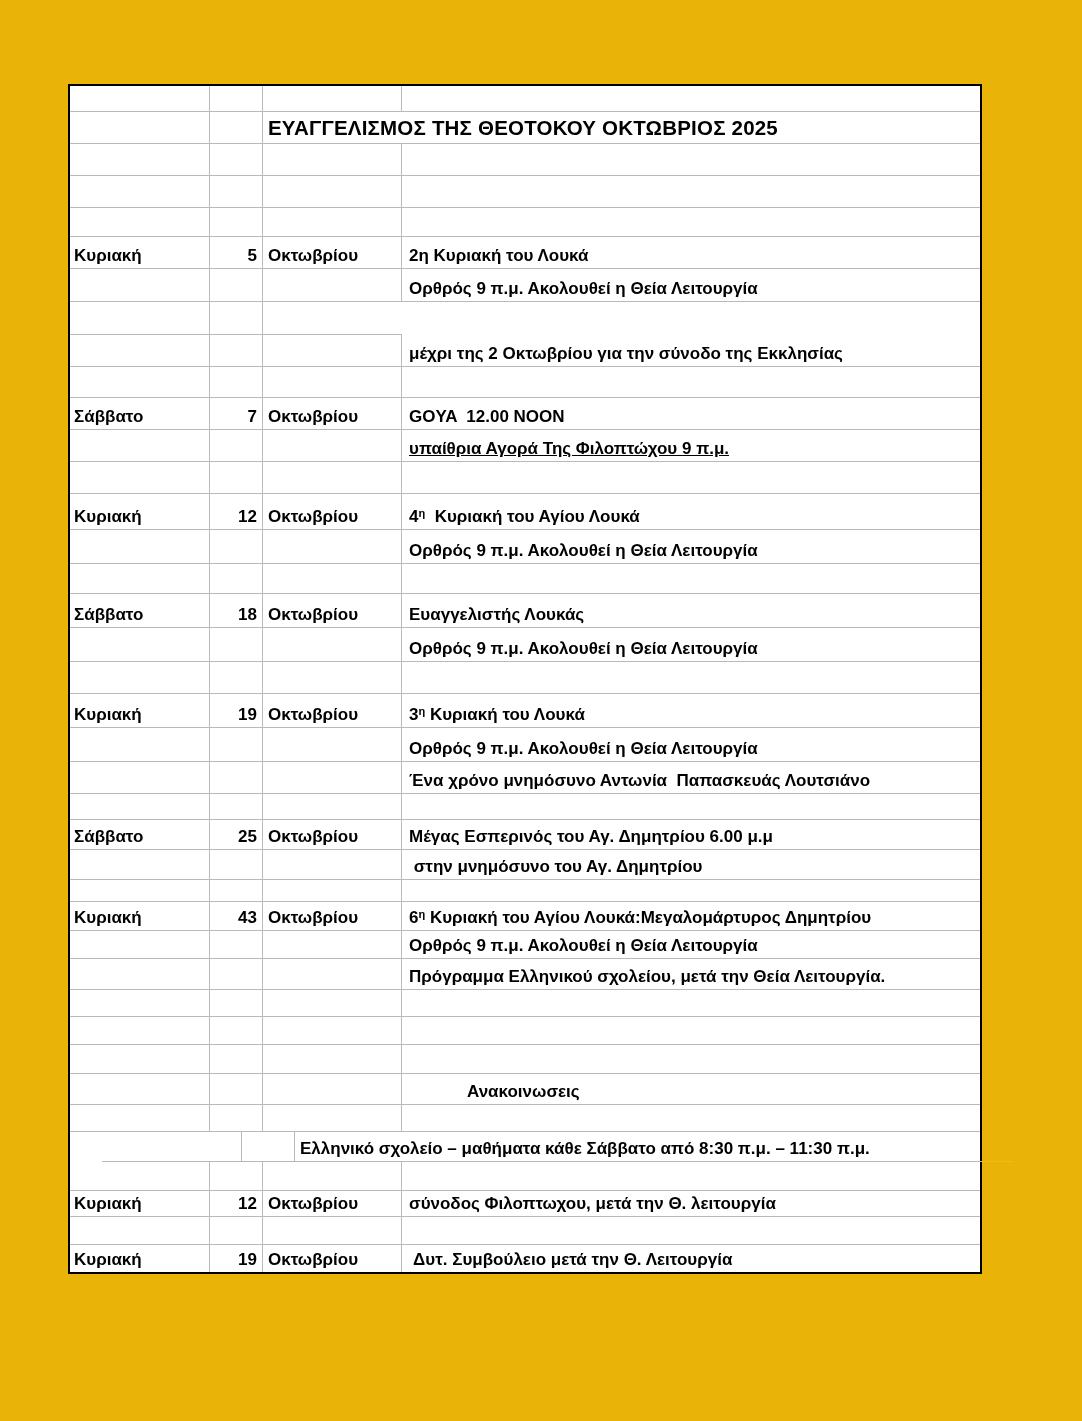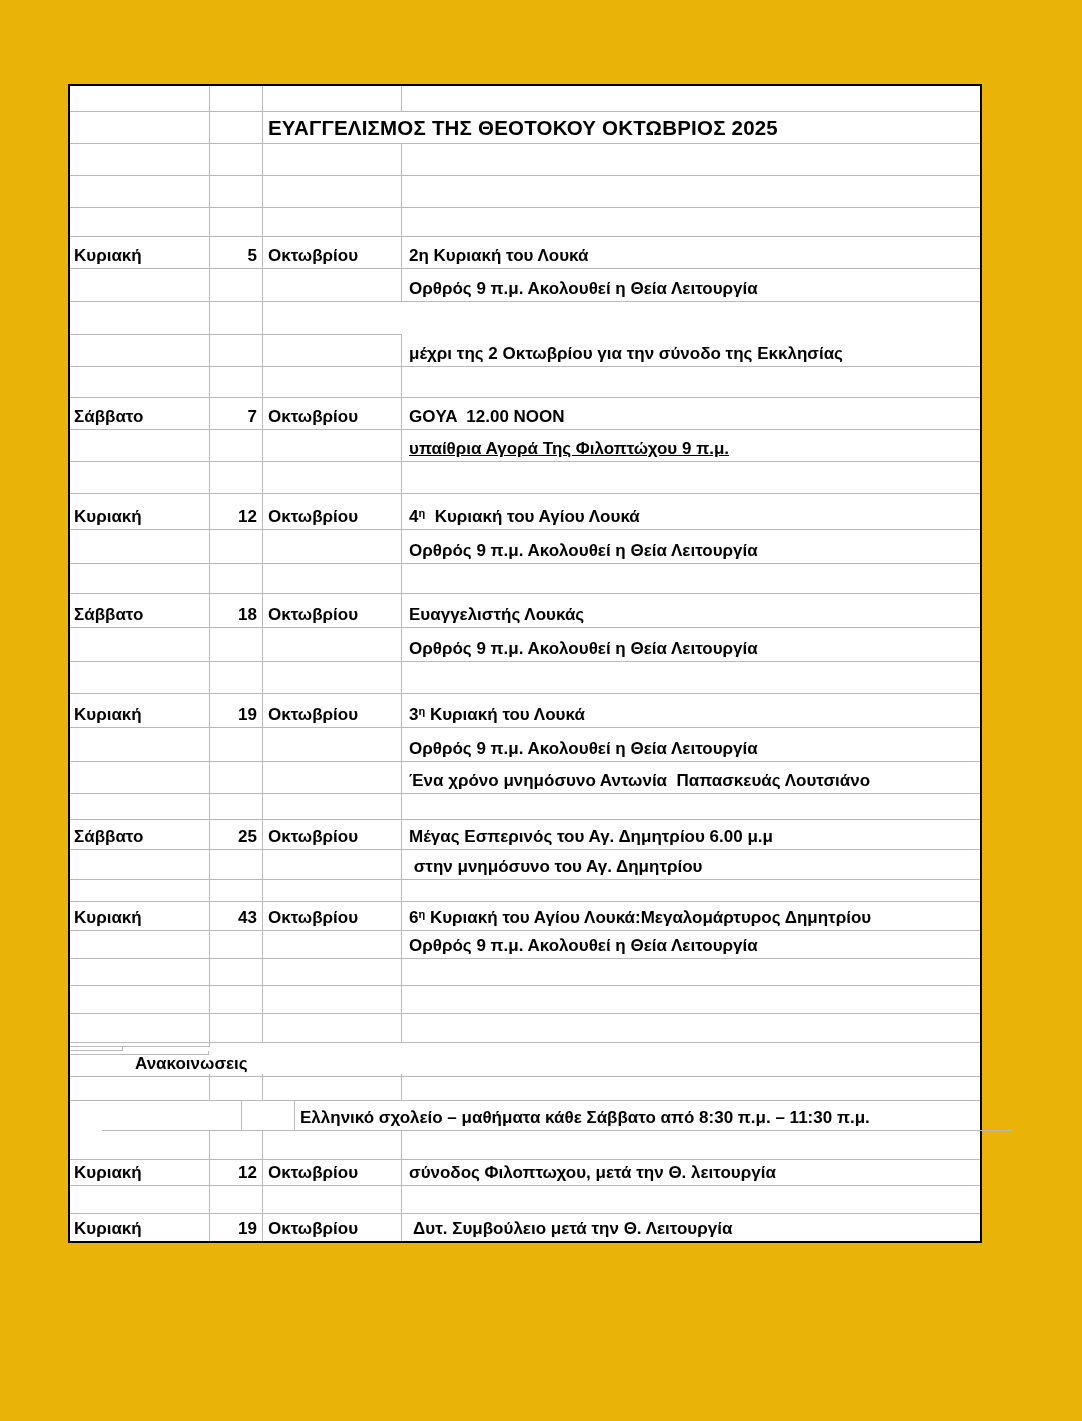--- a/index.html
+++ b/index.html
@@ -216,39 +216,45 @@
     <div class="cell c-date"><span class="txt">43</span></div>
     <div class="cell c-month"><span class="txt">Οκτωβρίου</span></div>
     <div class="cell c-desc"><span class="txt">6</span><span class="sup">η</span><span class="txt"> Κυριακή του Αγίου Λουκά:Μεγαλομάρτυρος Δημητρίου</span><span class="txt"></span></div>
   </div>
       <div class="row" style="height: 28px;">
     <div class="cell c-day"><span class="txt"></span></div>
     <div class="cell c-date"><span class="txt"></span></div>
     <div class="cell c-month"><span class="txt"></span></div>
     <div class="cell c-desc"><span class="txt"></span><span class="sup"></span><span class="txt"></span><span class="txt">Ορθρός 9 π.μ. Ακολουθεί η Θεία Λειτουργία</span></div>
   </div>
+      <div class="row" style="height: 31px;">
+    <div class="cell c-day"><span class="txt"></span></div>
+    <div class="cell c-date"><span class="txt"></span></div>
+    <div class="cell c-month"><span class="txt"></span></div>
+    <div class="cell c-desc"><span class="txt"></span><span class="sup"></span><span class="txt"></span><span class="txt">Πρόγραμμα Ελληνικού σχολείου, μετά την Θεία Λειτουργία.</span></div>
+  </div>
       <div class="row" style="height: 27px;">
     <div class="cell c-day"></div>
     <div class="cell c-date"></div>
     <div class="cell c-month"></div>
     <div class="cell c-desc"></div>
   </div>
       <div class="row" style="height: 28px;">
     <div class="cell c-day"></div>
     <div class="cell c-date"></div>
     <div class="cell c-month"></div>
     <div class="cell c-desc"></div>
   </div>
       <div class="row" style="height: 29px;">
     <div class="cell c-day"></div>
     <div class="cell c-date"></div>
     <div class="cell c-month"></div>
     <div class="cell c-desc"></div>
   </div>
-      <div class="row indent" style="height: 31px; flex-direction: column;">
+      <div class="row indent" style="height: 31px;">
     <div class="cell c-day"><span class="txt"></span></div>
     <div class="cell c-date"><span class="txt"></span></div>
     <div class="cell c-month"><span class="txt"></span></div>
     <div class="cell c-desc"><span class="txt"></span><span class="sup"></span><span class="txt"></span><span class="txt">Ανακοινωσεις</span></div>
   </div>
       <div class="row" style="height: 27px;">
     <div class="cell c-day"></div>
     <div class="cell c-date"></div>
     <div class="cell c-month"></div>
     <div class="cell c-desc"></div>

